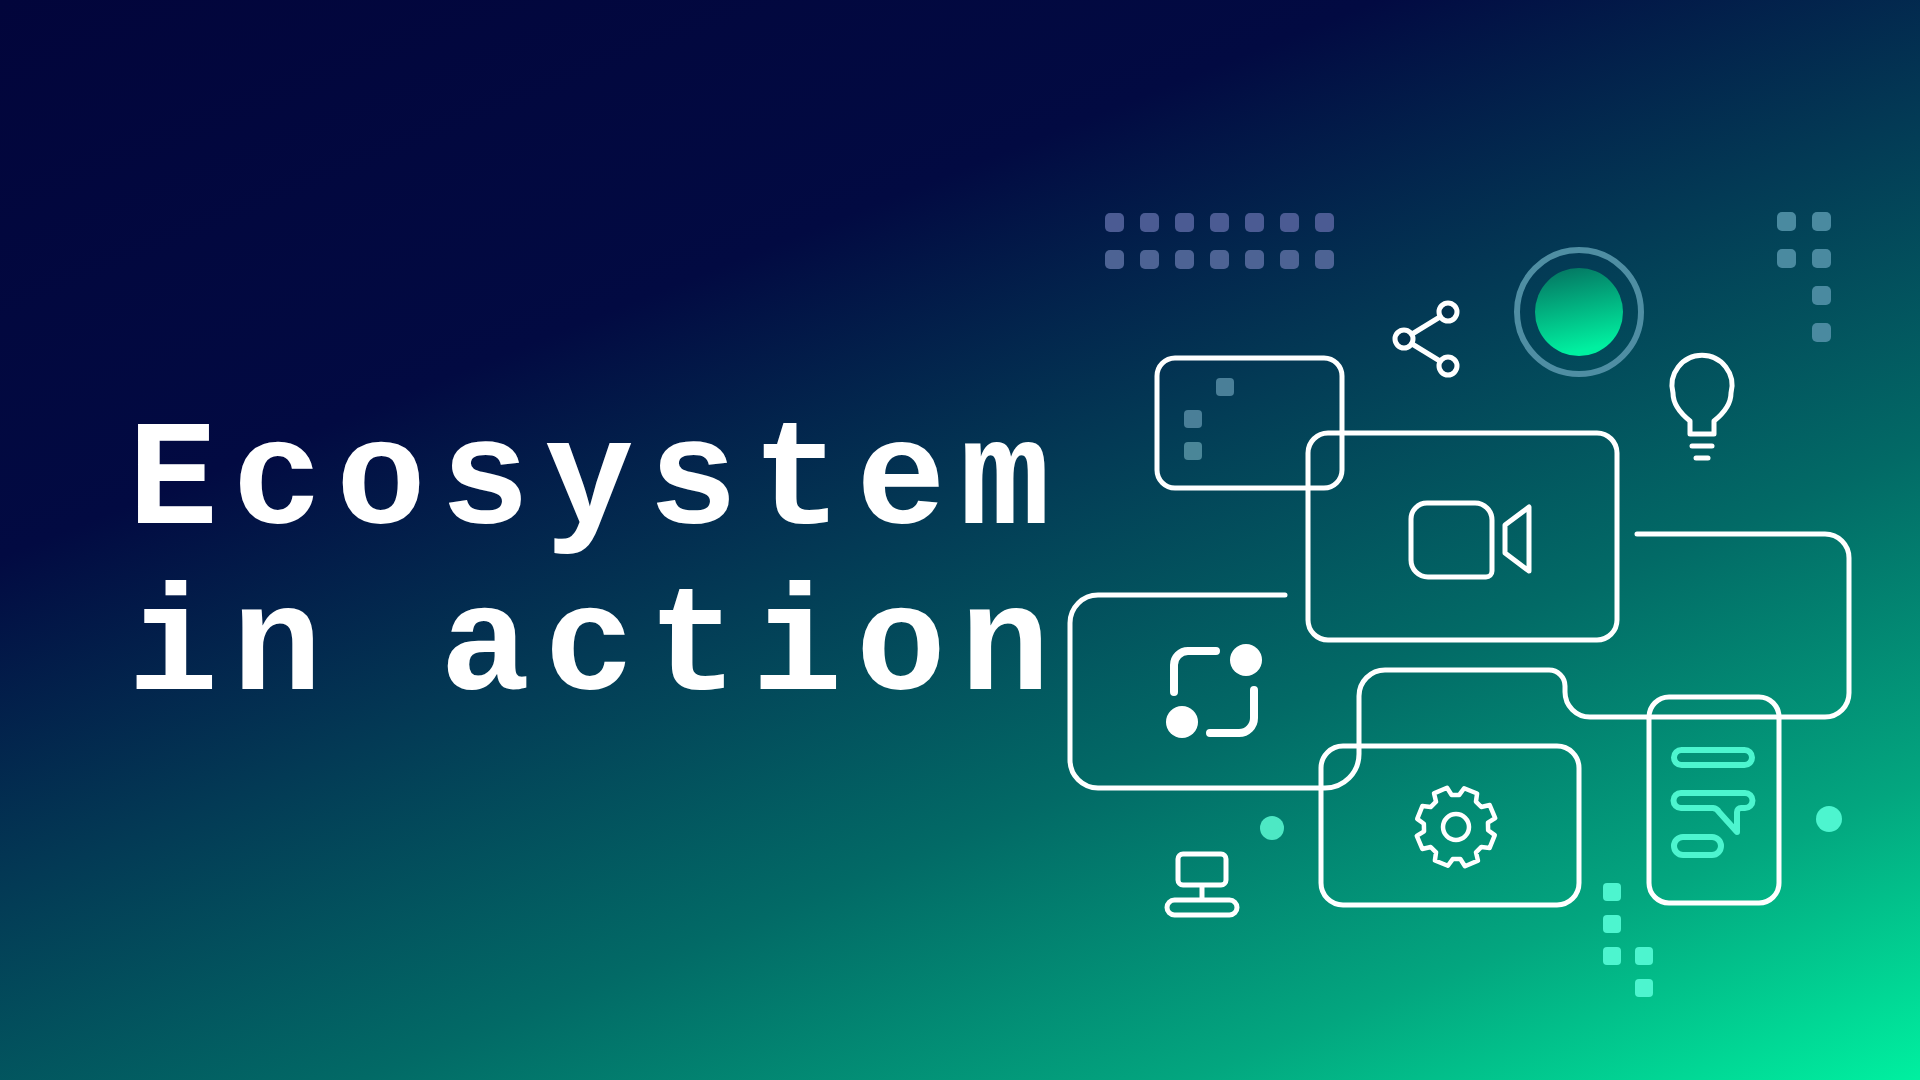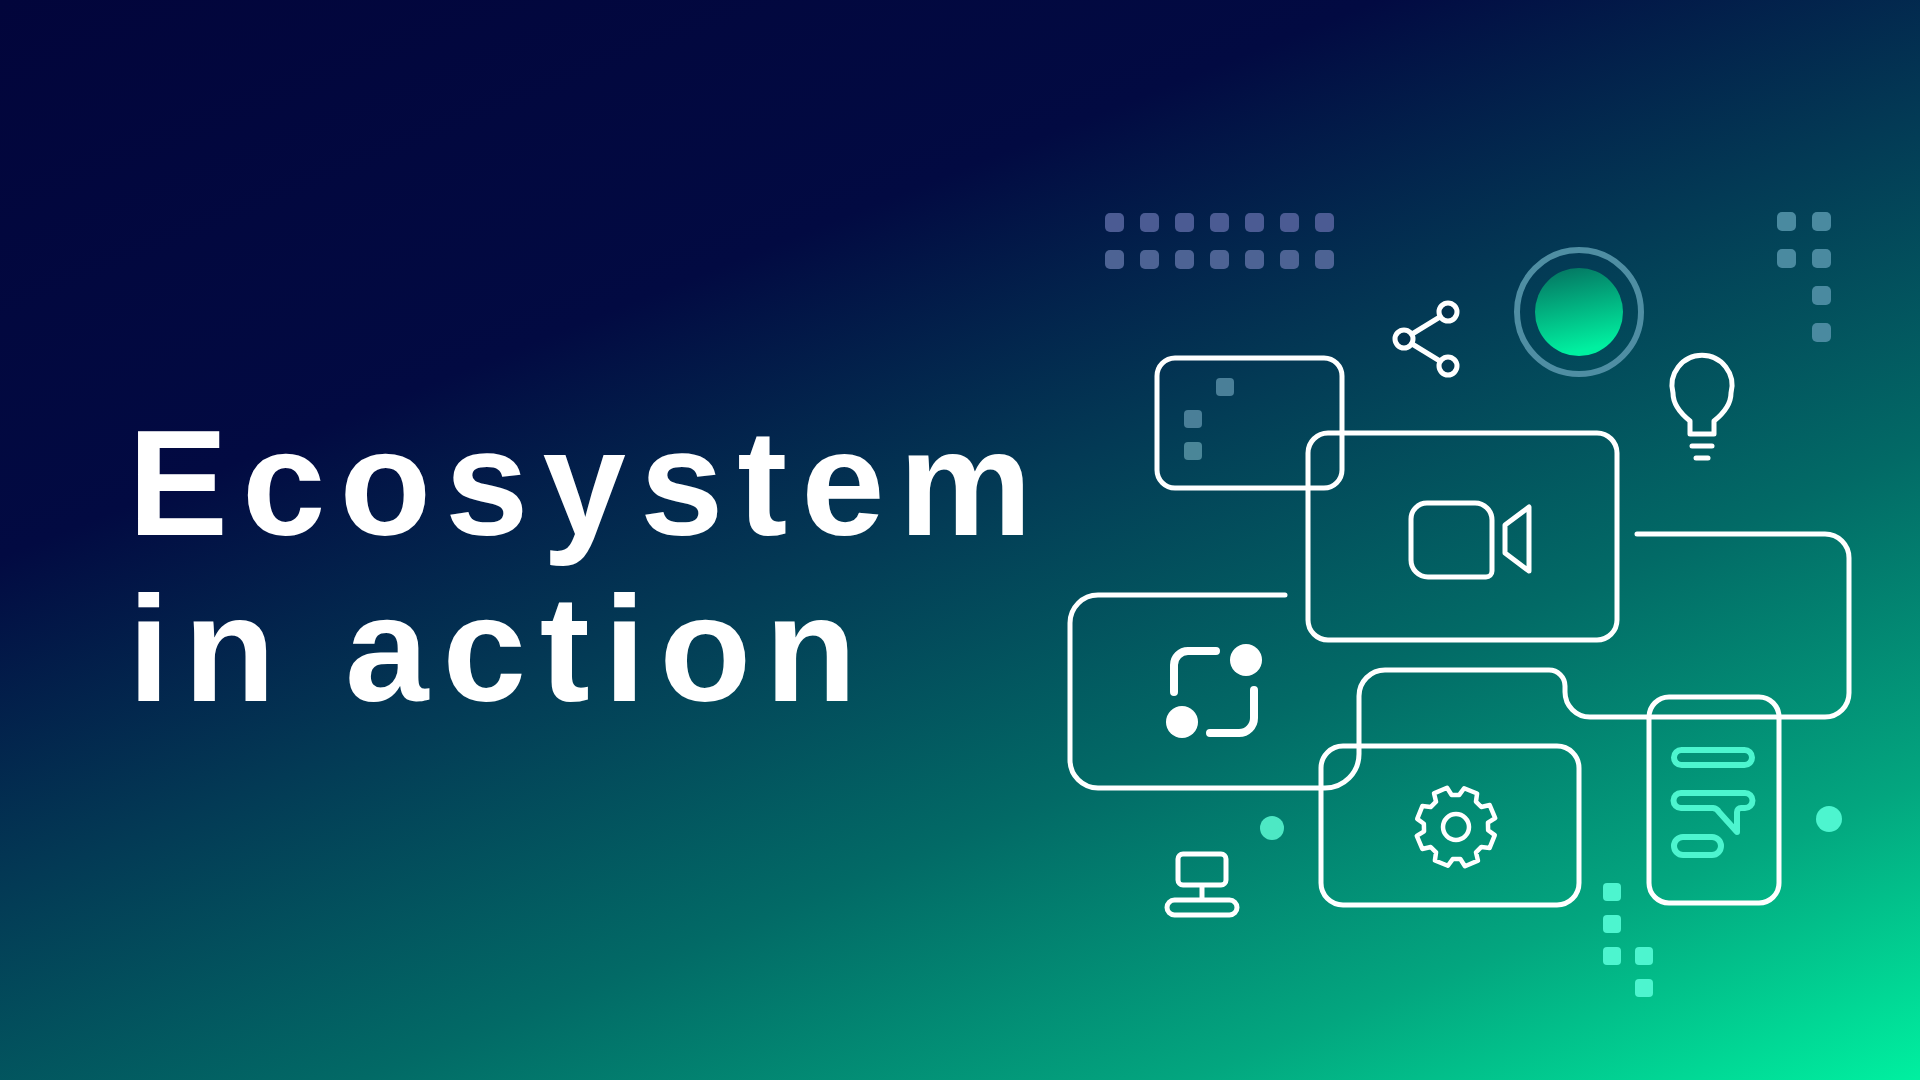--- a/index.html
+++ b/index.html
@@ -4,21 +4,21 @@
 <style>
   html, body { margin: 0; padding: 0; }
   body {
     width: 1920px; height: 1080px; overflow: hidden; position: relative;
     background: linear-gradient(158deg, #02053b 0%, #020a42 30%, #033a55 48%, #026a66 66%, #03a67f 84%, #00f0a0 100%);
     font-family: "Liberation Sans", sans-serif;
   }
   .headline {
     position: absolute; left: 128px; top: 400px; margin: 0;
     color: #ffffff; font-weight: 700; font-size: 150px;
-    line-height: 166px; letter-spacing: 14px;
+    line-height: 166px; letter-spacing: 14px; font-family: Liberation Mono, monospace;
   }
   .headline span { display: block; white-space: nowrap; }
   svg.art { position: absolute; left: 0; top: 0; }
 </style>
 </head>
 <body>
 
 <h1 class="headline">
   <span>Ecosystem</span>
   <span>in action</span>

